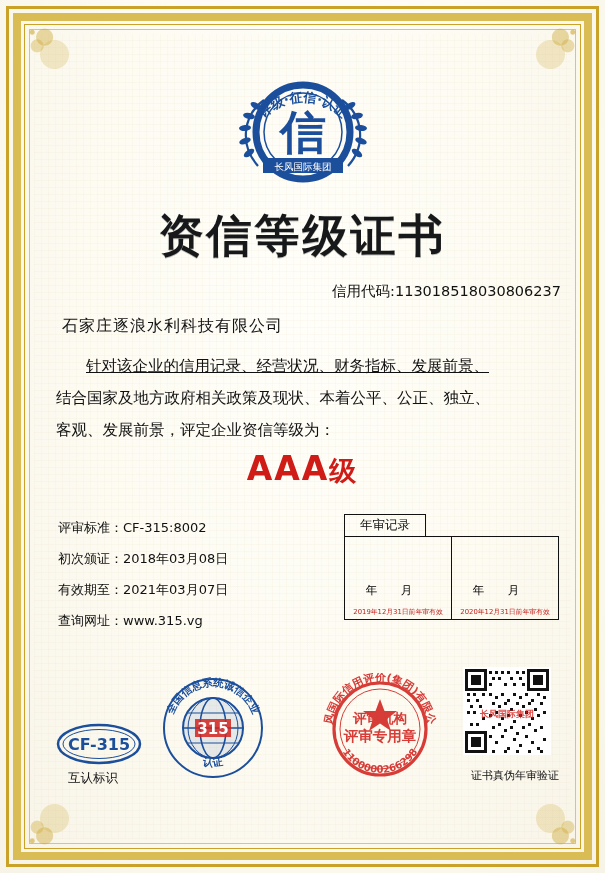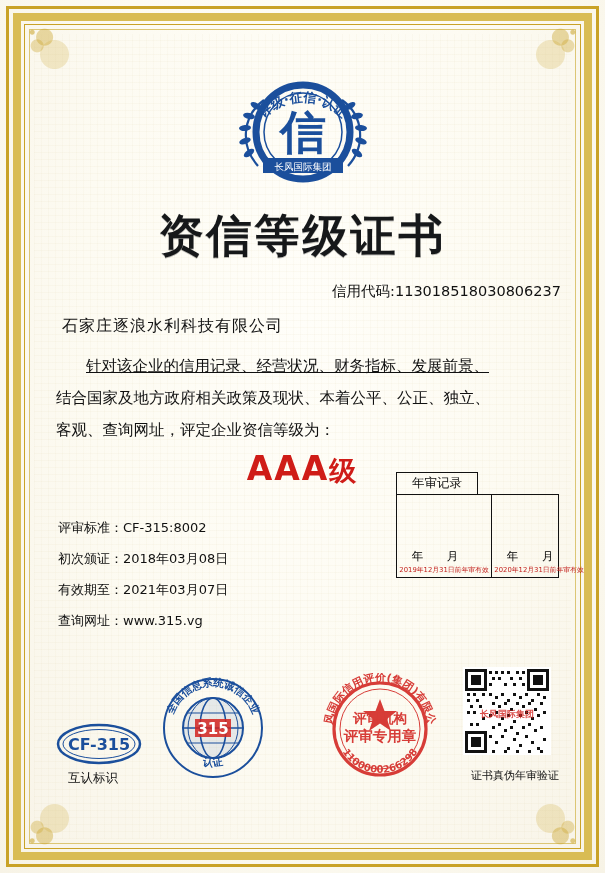--- a/index.html
+++ b/index.html
@@ -118,40 +118,40 @@
 
   
   .info{
     position:absolute;left:24px;top:478px;
     font-size:13px;color:#111;line-height:31px;
   }
   .info div{white-space:nowrap;}
 
   
   .review{
-    position:absolute;right:12px;top:438px;
-    width:163px;
+    position:absolute;right:12px;top:480px;
+    width:215px;
   }
   .review .rtitle{
     font-size:12.5px;color:#111;
     border:1px solid #111;border-bottom:none;
     padding:2px 4px;
     width:82px;
     box-sizing:border-box;
     text-align:center;
   }
   .review .rbox{
     border:1px solid #111;
     height:82px;
     display:flex;
   }
   .review .cell{
     flex:1;
     position:relative;
-    display:flex;flex-direction:column;justify-content:flex-end;align-items:center;
+    display:flex;flex-direction:column;justify-content:flex-end;align-items:center;gap:8px;
   }
   .review .cell + .cell{border-left:1px solid #111;}
   .review .ym{font-size:11.5px;letter-spacing:10px;padding-right:8px;margin-bottom:1px;}
   .review .note{
     font-size:7.2px;color:#c01a16;
     transform:scale(.95);
     white-space:nowrap;
     margin-bottom:2px;
   }
 
@@ -245,21 +245,21 @@
 
     <div class="code">
       <span>信用代码:</span><span>113018518030806237</span>
     </div>
 
     <div class="company">石家庄逐浪水利科技有限公司</div>
 
     <div class="para">
       <p class="indent">针对该企业的信用记录、经营状况、财务指标、发展前景、</p>
       <p>结合国家及地方政府相关政策及现状、本着公平、公正、独立、</p>
-      <p>客观、查询网址，评定企业资信等级为：</p>
+      <p>客观、发展前景，评定企业资信等级为：</p>
     </div>
 
     <div class="grade">
       <span>AAA</span><span class="cn">级</span>
     </div>
 
     <div class="info">
       <div>评审标准：CF-315:8002</div>
       <div>初次颁证：2018年03月08日</div>
       <div>有效期至：2021年03月07日</div>

